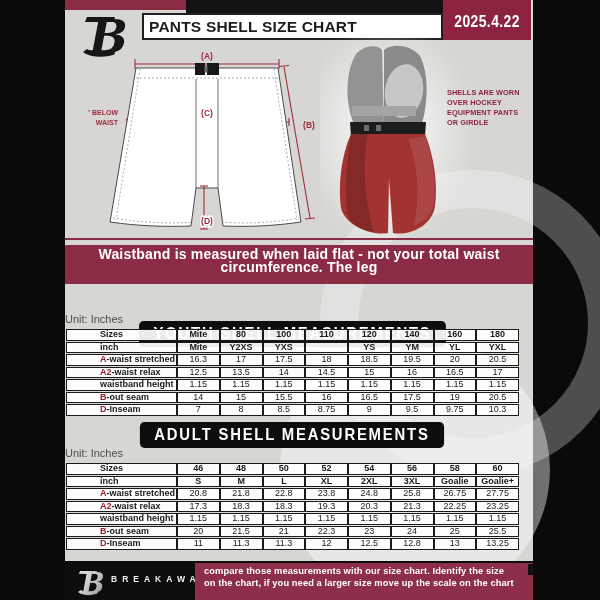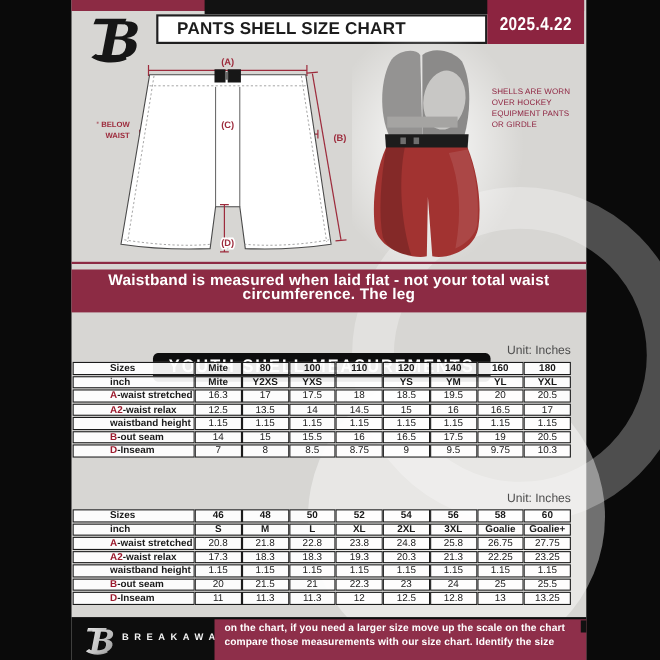--- a/index.html
+++ b/index.html
@@ -10,47 +10,47 @@
   
   .wm{position:absolute;border-radius:50%;pointer-events:none;}
   .wm1{left:215px;top:335px;width:270px;height:270px;background:rgba(255,255,255,.42);}
   .wm2{left:255px;top:170px;width:230px;height:230px;border:38px solid rgba(255,255,255,.28);}
 
   
   .top-strip{position:absolute;left:0;top:0;width:466px;height:10px;background:#8c2b44;}
   .top-black{position:absolute;left:121px;top:0;width:335px;height:13px;background:#121212;}
   .title-box{position:absolute;left:77px;top:13px;width:301px;height:27px;background:#fff;
              border:2px solid #1f1f1f;box-sizing:border-box;display:flex;align-items:center;
-             padding-left:17px;font-size:15.5px;font-weight:bold;color:#1c1c1c;letter-spacing:.2px;}
+             padding-left:5px;font-size:15.5px;font-weight:bold;color:#1c1c1c;letter-spacing:.2px;}
   .date-box{position:absolute;left:378px;top:0px;width:88px;height:40px;background:#8c2440;
             display:flex;align-items:center;justify-content:center;padding-top:3px;box-sizing:border-box;}
   .date-box span{color:#fff;font-weight:bold;font-size:17px;transform:scaleX(.82);letter-spacing:.5px;}
   .logo-top{position:absolute;left:16px;top:8px;}
 
   
   .diagram{position:absolute;left:23px;top:48px;}
   .diag-label{font-size:8.5px;font-weight:bold;fill:#9d2b3c;}
   .photo-glow{position:absolute;left:255px;top:38px;width:160px;height:210px;
     background:radial-gradient(ellipse at 42% 45%,rgba(255,255,255,.95) 0%,rgba(255,255,255,0) 68%);}
   .photo{position:absolute;left:273px;top:44px;}
-  .photo-caption{position:absolute;left:382px;top:78px;width:90px;color:#8e2340;
-                 font-size:7.3px;font-weight:normal;line-height:10px;letter-spacing:.1px;}
+  .photo-caption{position:absolute;left:382px;top:88px;width:90px;color:#8e2340;
+                 font-size:7.3px;font-weight:bold;line-height:10px;letter-spacing:.1px;}
 
   
   .rule{position:absolute;left:0;top:238px;width:468px;height:2px;background:#8c2b44;}
   .notice{position:absolute;left:0;top:245px;width:468px;height:39px;background:#8c2b44;
           color:#fff;font-size:14px;font-weight:bold;text-align:center;line-height:12.8px;
           padding-top:3px;box-sizing:border-box;letter-spacing:.2px;}
 
   
   .banner-wrap{position:absolute;left:0;width:454px;display:flex;justify-content:center;}
   .bw-youth{top:289px;margin-top:32px;} .bw-adult{top:422px;}
   .banner{background:#0d0d0d;border-radius:5px;padding:3px 16px 4px;color:#fff;font-weight:bold;
           font-size:16.5px;letter-spacing:2px;transform:scaleX(.9);white-space:nowrap;}
-  .unit{position:absolute;left:0;width:454px;text-align:right;font-size:11px;color:#4e4e4e;}
+  .unit{position:absolute;left:0;width:454px;text-align:left;font-size:11px;color:#4e4e4e;}
   .unit-youth{top:313px;} .unit-adult{top:447px;}
 
   table.meas{position:absolute;left:1px;width:453px;border-collapse:separate;border-spacing:0 1px;
              table-layout:fixed;font-size:9px;color:#1a1a1a;}
   .t-youth{top:328px;} .t-adult{top:462px;}
   table.meas td{border:1px solid #1b1b1b;background:rgba(255,255,255,.92);height:9.5px;
                 line-height:9.5px;padding:0;text-align:center;overflow:hidden;}
   table.meas td.lbl{text-align:left;padding-left:33px;font-weight:bold;}
   table.meas tr.hdr td{font-weight:bold;}
   .pfx{color:#9c1b2e;}
@@ -234,20 +234,23 @@
             <td class="val">8.5</td>
             <td class="val">8.75</td>
             <td class="val">9</td>
             <td class="val">9.5</td>
             <td class="val">9.75</td>
             <td class="val">10.3</td>
           </tr>
         </tbody>
     </table>
 
+    <div class="banner-wrap bw-adult">
+      <div class="banner">ADULT SHELL MEASUREMENTS</div>
+    </div>
     <div class="unit unit-adult">Unit: Inches</div>
     <table class="meas t-adult">
       <colgroup>
           <col style="width:111px">
           <col span="8" style="width:42.75px">
         </colgroup>
       <tbody>
           <tr class="hdr">
             <td class="lbl">Sizes</td>
             <td class="val">46</td>
@@ -337,19 +340,19 @@
               <stop offset="1" stop-color="#8c8c8c"></stop>
           </linearGradient>
         </defs>
         <path d="M3,6 L20,6 L19,9 L2,9 Z" fill="url(#silver)"></path>
         <path d="M1,27 C6,31 16,31 21,28 L20,26 C14,28 7,28 4,25 Z" fill="url(#silver)"></path>
         <text x="4" y="28" font-family="DejaVu Serif, serif" font-style="italic" font-weight="bold" font-size="28" fill="url(#silver)">B</text>
       </svg>
       <span class="wordmark">BREAKAWAY</span>
       <div class="foot-note">
         <div class="cursor"></div>
+          <div>compare those measurements  with our size chart. Identify the size</div>
           <div>on the chart, if you need a larger size move up the scale on the chart</div>
-          <div>compare those measurements  with our size chart. Identify the size</div>
         </div>
     </div>
 
   </div>
 </div>
 
 </body></html>

